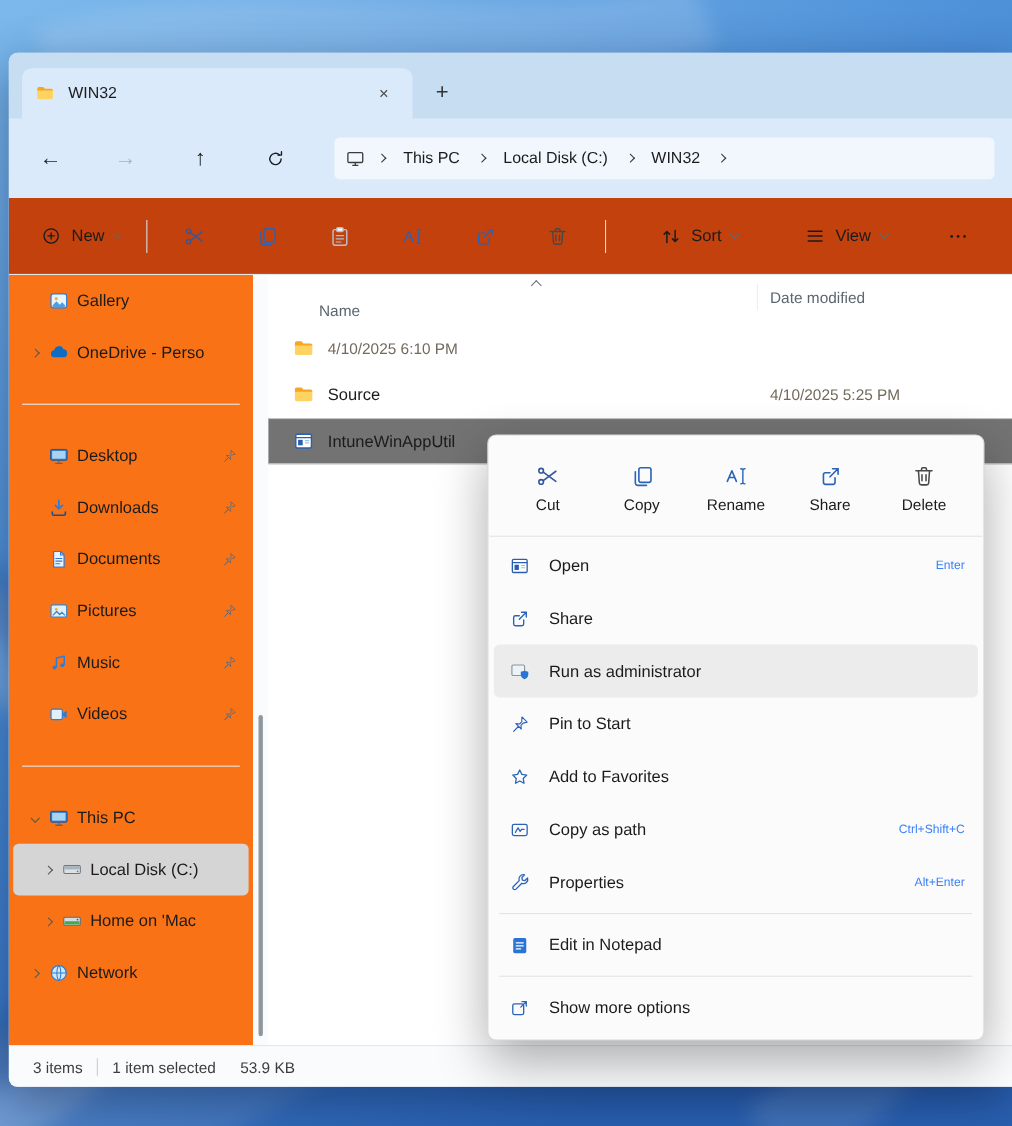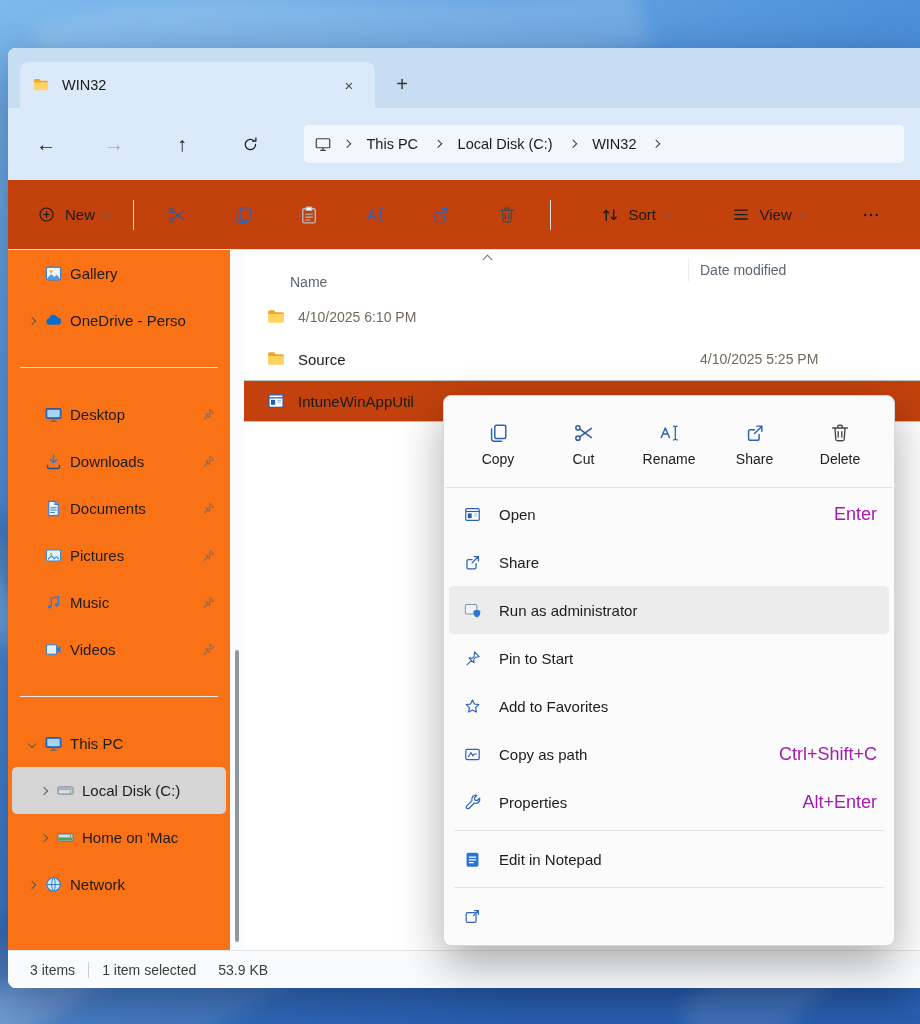--- a/index.html
+++ b/index.html
@@ -93,21 +93,21 @@
 
   
   .filearea { flex: 1; background: #fff; padding-top: 0; position: relative; }
   .list-header { position: relative; height: 40px; font-size: 14px; color: #5b6670; }
   .lh-name { position: absolute; left: 46px; top: 24px; }
   .lh-date { position: absolute; left: 456px; top: 12px; }
   .sort-caret { position: absolute; left: 240px; top: 6px; color: #6a7480; }
   .col-div { position: absolute; left: 444px; top: 8px; width: 1px; height: 24px; background: #eceff2; }
   .file-rows { padding-top: 6px; }
   .file-row { height: 42px; display: flex; align-items: center; padding-left: 22px; font-size: 15px; }
-  .file-row.sel { background: #c2410c; border-top: 1px solid #c3c3c3; border-bottom: 1px solid #c3c3c3; align-items: center; }
+  .file-row.sel { background: #737373; border-top: 1px solid #c3c3c3; border-bottom: 1px solid #c3c3c3; align-items: center; }
   .f-icon { width: 32px; display: flex; align-items: center; flex: none; }
   .f-name { flex: 0 0 402px; white-space: nowrap; overflow: hidden; }
   .f-date { color: #73695c; font-size: 14px; white-space: nowrap; }
 
   
   .statusbar { height: 38px; background: #f9fbfd; border-top: 1px solid #e4e7ea;
                display: flex; align-items: center; padding-left: 22px; font-size: 14px; color: #3d3d3d; flex: none; }
   .sb-div { width: 1px; height: 16px; background: #c9ced4; margin: 0 13px; }
   .sb-size { margin-left: 22px; }
 
@@ -120,21 +120,21 @@
   .cm-quick { display: flex; justify-content: space-between; padding: 8px 14px 5px; }
   .cm-qa { width: 80px; height: 72px; display: flex; flex-direction: column; align-items: center;
            justify-content: center; gap: 7px; border-radius: 6px; font-size: 14px; }
   .cm-sep { height: 1px; background: #e3e3e3; margin: 2px 1px; }
   .cm-sep.inner { margin: 4px 10px; }
   .cm-item { height: 48px; display: flex; align-items: center; gap: 17px; margin: 0 5px;
              padding: 0 12px 0 13px; border-radius: 5px; font-size: 15px; }
   .cm-item.hovered { background: #ececec; }
   .cm-ic { width: 20px; display: flex; align-items: center; justify-content: center; color: #2a63b8; flex: none; }
   .cm-label { flex: 1; white-space: nowrap; }
-  .cm-short { margin-left: auto; color: #a21caf; font-size: 18px; white-space: nowrap; }
+  .cm-short { margin-left: auto; color: #3b82f6; font-size: 11px; white-space: nowrap; }
   .cm-sub { color: #555; margin-right: 3px; flex: none; }
 </style>
 </head>
 <body>
 
 <svg width="0" height="0" style="position:absolute">
   <defs>
     <symbol id="i-folder" viewBox="0 0 24 24">
       <path fill="#f5a623" d="M2.5 6c0-1.1.9-2 2-2h5.2l2.1 2.2H19.5c1.1 0 2 .9 2 2V9H2.5z"></path>
       <path fill="#ffd361" d="M2.5 8.5h19V17c0 1.1-.9 2-2 2h-15c-1.1 0-2-.9-2-2z"></path>
@@ -646,34 +646,34 @@
     <span>3 items</span>
     <span class="sb-div"></span>
     <span>1 item selected</span>
     <span class="sb-size">53.9 KB</span>
   </div>
 </div>
 
 <div class="context-menu">
   <div class="cm-quick">
     <button class="cm-qa">
+      <span class="c-navy">
+          <svg class="ic22">
+            <use href="#i-scissors"></use>
+          </svg>
+        </span>
+      <span>Cut</span>
+    </button>
+    <button class="cm-qa">
       <span class="c-blue">
           <svg class="ic22">
             <use href="#i-copy"></use>
           </svg>
         </span>
       <span>Copy</span>
-    </button>
-    <button class="cm-qa">
-      <span class="c-navy">
-          <svg class="ic22">
-            <use href="#i-scissors"></use>
-          </svg>
-        </span>
-      <span>Cut</span>
     </button>
     <button class="cm-qa">
       <span class="c-blue">
           <svg class="ic22">
             <use href="#i-rename"></use>
           </svg>
         </span>
       <span>Rename</span>
     </button>
     <button class="cm-qa">
@@ -773,15 +773,16 @@
   </div>
 
   <div class="cm-sep inner"></div>
 
   <div class="cm-item">
     <span class="cm-ic">
         <svg class="ic19">
           <use href="#i-morebox"></use>
         </svg>
       </span>
+    <span class="cm-label">Show more options</span>
     <span class="cm-short"></span>
   </div>
 </div>
 
 </body></html>

